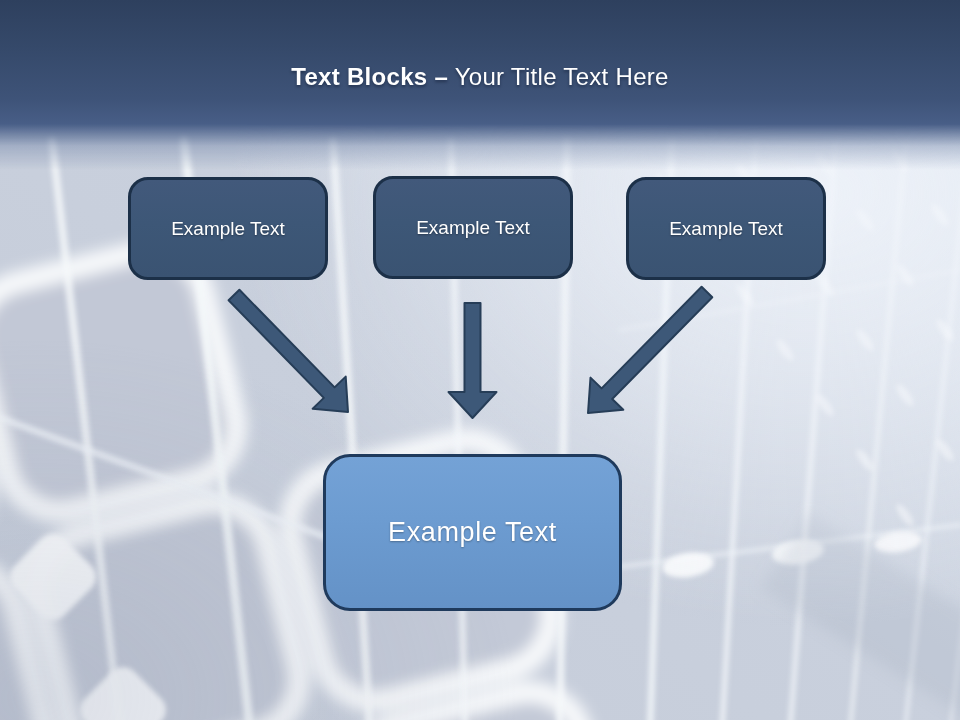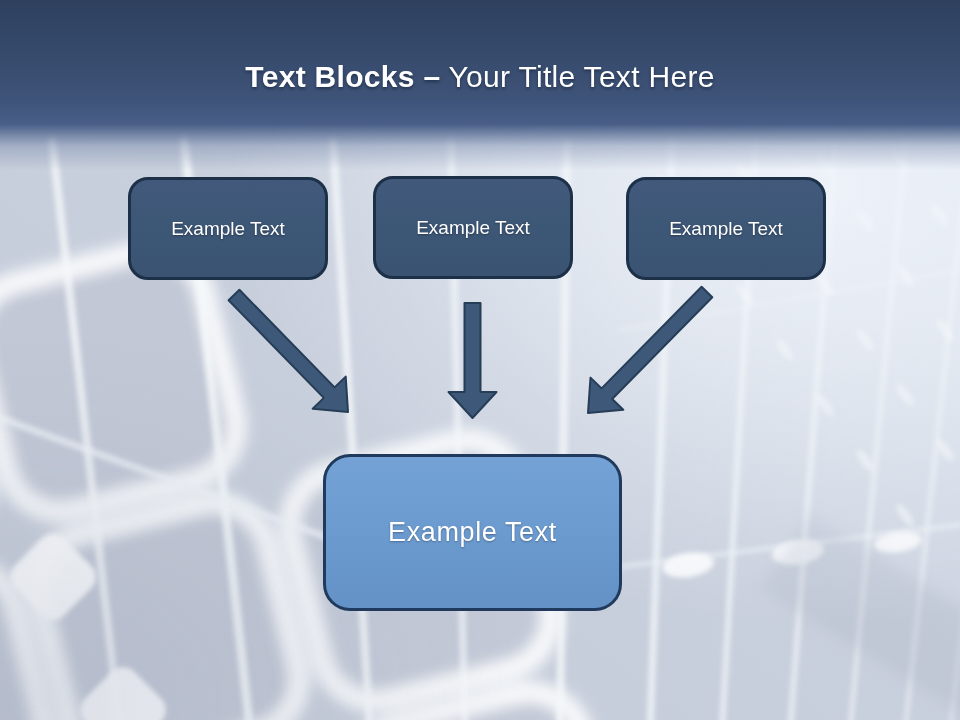--- a/index.html
+++ b/index.html
@@ -11,21 +11,21 @@
   .slide svg.bg{position:absolute;top:0;left:0;width:960px;height:720px;}
   
   .header-band{
     position:absolute;top:0;left:0;width:960px;height:170px;
     background:linear-gradient(180deg,
       #2e405e 0%, #35496a 28%, #3e5378 58%, #485e87 73%,
       rgba(120,138,172,0.45) 86%, rgba(200,210,225,0) 100%);
   }
   .slide-title{
     position:absolute;top:56px;left:0;width:960px;height:42px;
-    text-align:center;color:#ffffff;font-size:30px;line-height:42px;
+    text-align:center;color:#ffffff;font-size:24px;line-height:42px;
     text-shadow:0 2px 3px rgba(8,18,38,0.45);
     letter-spacing:0.3px;white-space:nowrap;
   }
   .slide-title .t-bold{font-weight:700;}
   .slide-title .t-reg{font-weight:400;}
   .block{
     position:absolute;width:200px;height:103px;
     background:linear-gradient(180deg,#42597b 0%,#3d5777 45%,#3a5372 100%);
     border:3px solid #1c3048;border-radius:20px;
     box-sizing:border-box;

